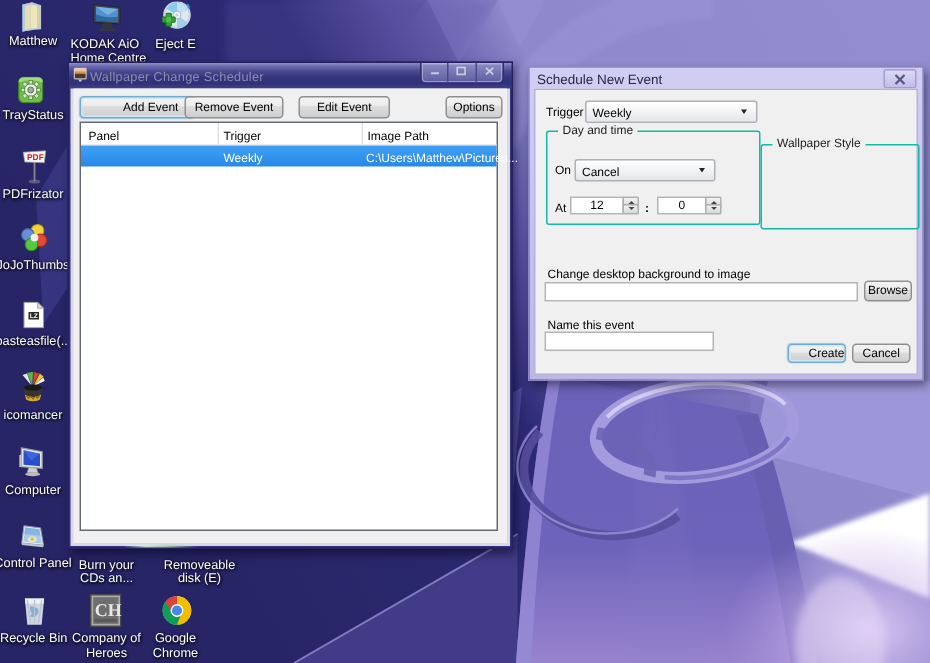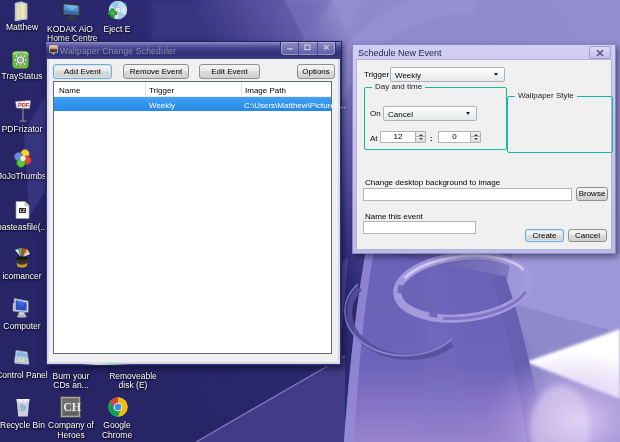--- a/index.html
+++ b/index.html
@@ -257,27 +257,27 @@
             <rect x="1.8" y="2" width="5.2" height="4.6" fill="none" stroke="#ccccde" stroke-width="1.1"></rect>
           </svg></div>
       <div class="capbtn"><svg width="9" height="9" viewBox="0 0 9 9" style="margin-top:1px">
             <path d="M2 2.2 L6.8 6.6 M6.8 2.2 L2 6.6" stroke="#ccccde" stroke-width="1.2"></path>
           </svg></div>
     </div>
   </div>
   <div class="lf"></div>
   <div style="position:absolute;left:36px;bottom:0px;width:50px;height:2.5px;background:linear-gradient(90deg,rgba(200,240,210,0),#d8f0e0 30%,#a8d8b4 60%,rgba(200,240,210,0));opacity:.85;"></div>
   <div class="client">
-    <div class="vbtn def" style="left:4px;top:5px;width:57px;height:13px;line-height:13px;">Add Event</div>
+    <div class="vbtn def" style="left:4px;top:5px;width:57px;height:13px;line-height:13px;padding-left:18px;">Add Event</div>
     <div class="vbtn" style="left:74px;top:5px;width:64px;height:13px;line-height:13px;">Remove Event</div>
     <div class="vbtn" style="left:150px;top:5px;width:59px;height:13px;line-height:13px;">Edit Event</div>
     <div class="vbtn" style="left:248px;top:5px;width:36px;height:13px;line-height:13px;">Options</div>
     <div style="position:absolute;left:4px;top:22px;width:277px;height:271px;background:#fff;border:1px solid #646a73;">
       <div style="position:absolute;left:0;top:0;right:0;height:14px;border-bottom:1px solid #ededed;font-size:8px;color:#000;">
-        <span style="position:absolute;left:5px;top:4px;">Name</span>
+        <span style="position:absolute;left:5px;top:4px;">Panel</span>
         <span style="position:absolute;left:95px;top:4px;">Trigger</span>
         <span style="position:absolute;left:191px;top:4px;">Image Path</span>
         <div style="position:absolute;left:91px;top:0;width:1px;height:14px;background:#e2e2e2;"></div>
         <div style="position:absolute;left:187px;top:0;width:1px;height:14px;background:#e2e2e2;"></div>
       </div>
       <div style="position:absolute;left:0;top:15px;right:0;height:14px;background:linear-gradient(180deg,#41a1f5 0,#2688e8 100%);font-size:8px;color:#fff;">
         <span style="position:absolute;left:95px;top:3.5px;">Weekly</span>
         <span style="position:absolute;left:190px;top:3.5px;">C:\Users\Matthew\Pictures...</span>
       </div>
     </div>
@@ -320,16 +320,16 @@
         </div>
     </div>
     <div class="gbox" style="left:150px;top:36px;width:104px;height:55px;">
       <span class="gt">Wallpaper Style</span>
     </div>
     <span class="flabel" style="left:8px;top:118px;">Change desktop background to image</span>
     <div class="tin" style="left:6px;top:128px;width:207px;height:11px;"></div>
     <div class="vbtn" style="left:219px;top:127px;width:30px;height:12px;line-height:12px;">Browse</div>
     <span class="flabel" style="left:8px;top:152px;">Name this event</span>
     <div class="tin" style="left:6px;top:161px;width:111px;height:11px;"></div>
-    <div class="vbtn def" style="left:168px;top:169px;width:37px;height:11px;line-height:11px;">Create</div>
+    <div class="vbtn def" style="left:168px;top:169px;width:37px;height:11px;line-height:11px;text-align:right;">Create</div>
     <div class="vbtn" style="left:211px;top:169px;width:37px;height:11px;line-height:11px;">Cancel</div>
   </div>
 </div>
 
 </body></html>

